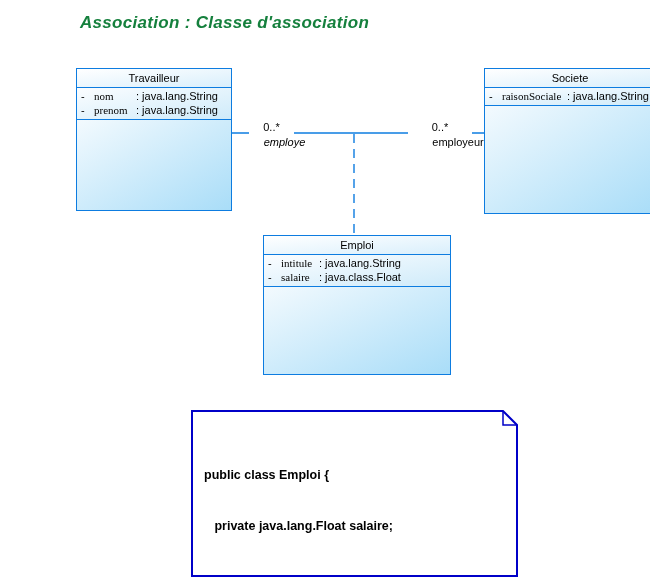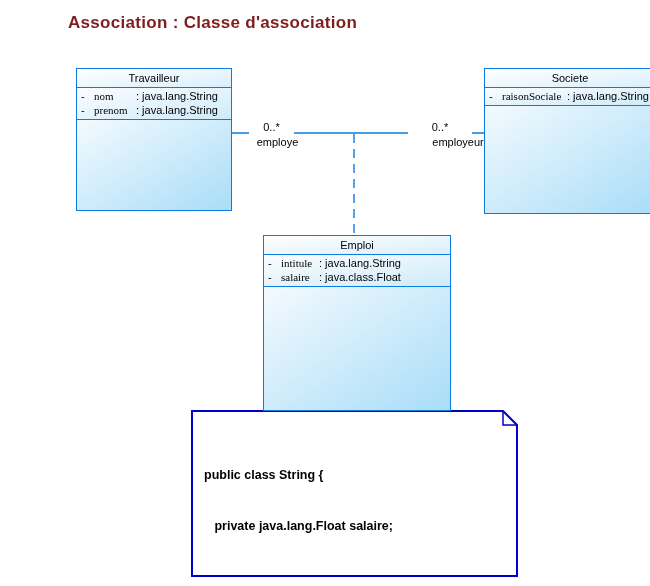--- a/index.html
+++ b/index.html
@@ -1,22 +1,22 @@
 <!DOCTYPE html>
 <html><head>
 <meta charset="utf-8">
 <style>
   html,body{margin:0;padding:0;}
   body{
     width:650px;height:586px;overflow:hidden;background:#ffffff;
     font-family:"Liberation Sans", sans-serif;position:relative;color:#000;
   }
   .page-title{
-    position:absolute;left:68px;top:13px;
-    font-size:17px;font-weight:bold;letter-spacing:.3px;color:#7f1d1d;white-space:nowrap;
+    position:absolute;left:80px;top:13px;
+    font-size:17px;font-weight:bold;letter-spacing:.3px;color:#15803d;white-space:nowrap;font-style:italic;
   }
   
   .uml-class{
     position:absolute;box-sizing:border-box;
     border:1.5px solid #0d7ce0;
     display:flex;flex-direction:column;
     font-size:11px;z-index:3;
   }
   .cls-header{
     flex:0 0 18px;line-height:18px;text-align:center;
@@ -27,26 +27,26 @@
     background:linear-gradient(to bottom right,#fbfdff,#cfebfa);
     border-bottom:1px solid #0d7ce0;padding:1px 0 2px 0;
   }
   .attr-row{display:flex;line-height:14px;padding-left:4px;white-space:nowrap;}
   .attr-vis{width:13px;flex:0 0 auto;}
   .attr-name{flex:0 0 auto;font-family:Liberation Serif, serif;}
   .w42{width:42px}.w65{width:65px}.w38{width:38px}
   .cls-body{flex:1 1 auto;background:linear-gradient(to bottom right,#f3fafe,#a9ddf8);}
   #class-travailleur{left:76px;top:68px;width:156px;height:143px;}
   #class-societe{left:484px;top:68px;width:172px;height:146px;}
-  #class-emploi{left:263px;top:235px;width:188px;height:176px;}
+  #class-emploi{left:263px;top:235px;width:188px;height:140px;}
   
   .assoc-label{position:absolute;font-size:11px;text-align:center;z-index:2;white-space:nowrap;}
   .mult{background:#ffffff;height:15px;line-height:14px;}
   #mult-left{left:249px;top:120px;width:45px;}
-  #role-left{left:252px;top:136px;width:51px;}
+  #role-left{left:259px;top:136px;width:51px;font-style:italic;}
   #mult-right{left:408px;top:120px;width:64px;}
   #role-right{left:427px;top:136px;width:62px;}
   
   #connector-svg{position:absolute;left:0;top:0;z-index:1;}
   #note-svg{position:absolute;left:191px;top:410px;z-index:1;}
   .note-text{
     position:absolute;left:204px;top:433px;z-index:2;
     font-size:12.5px;font-weight:bold;line-height:17px;white-space:pre;
   }
 </style>
@@ -109,19 +109,19 @@
 <div class="assoc-label mult" id="mult-left">0..*</div>
 <div class="assoc-label" id="role-left">employe</div>
 <div class="assoc-label mult" id="mult-right">0..*</div>
 <div class="assoc-label" id="role-right">employeur</div>
 
 <svg id="note-svg" width="328" height="168" aria-hidden="true">
   <polygon points="1,1 312,1 326,15 326,166 1,166" fill="#ffffff" stroke="#0000c8" stroke-width="2"></polygon>
   <polyline points="312,2 312,15 325,15" fill="none" stroke="#0000c8" stroke-width="1.5"></polyline>
 </svg>
 <div class="note-text">
-  <div>public class String {</div>
+  <div>public class Emploi {</div>
   <div>   private java.lang.Float salaire;</div>
   
   
   
   
 </div>
 
 </body></html>

